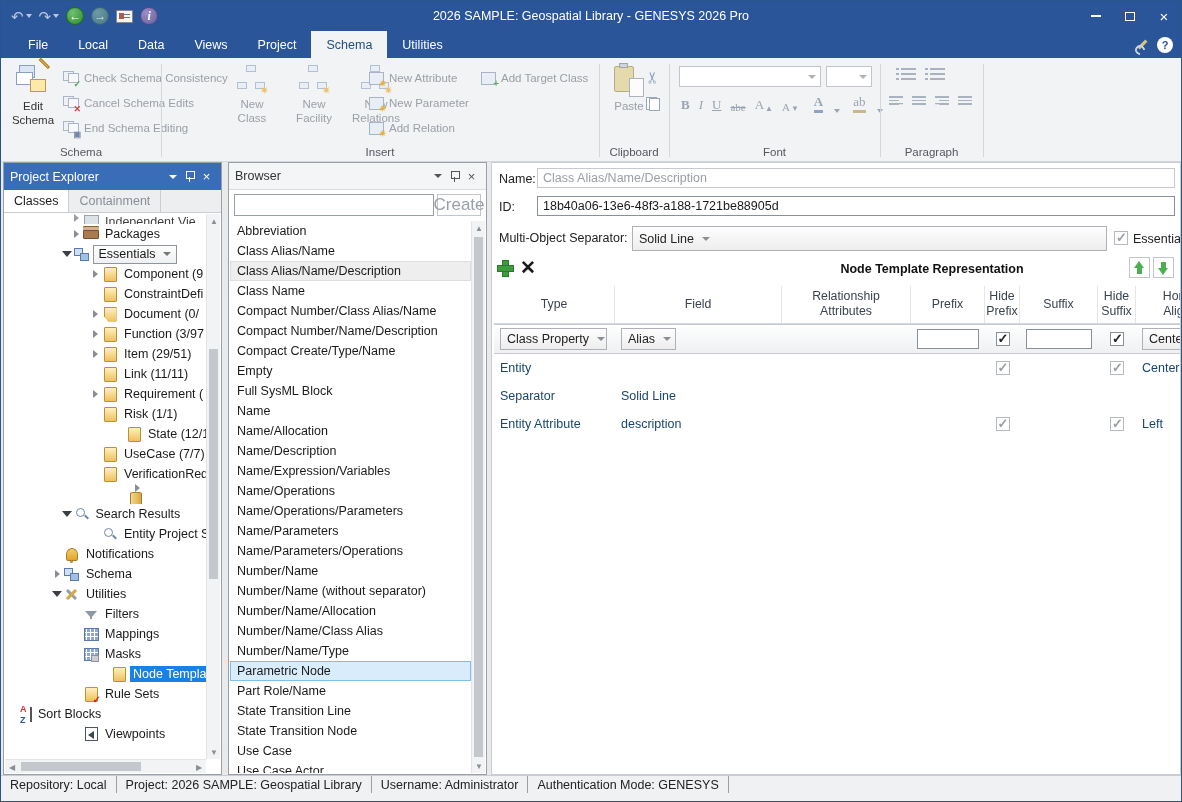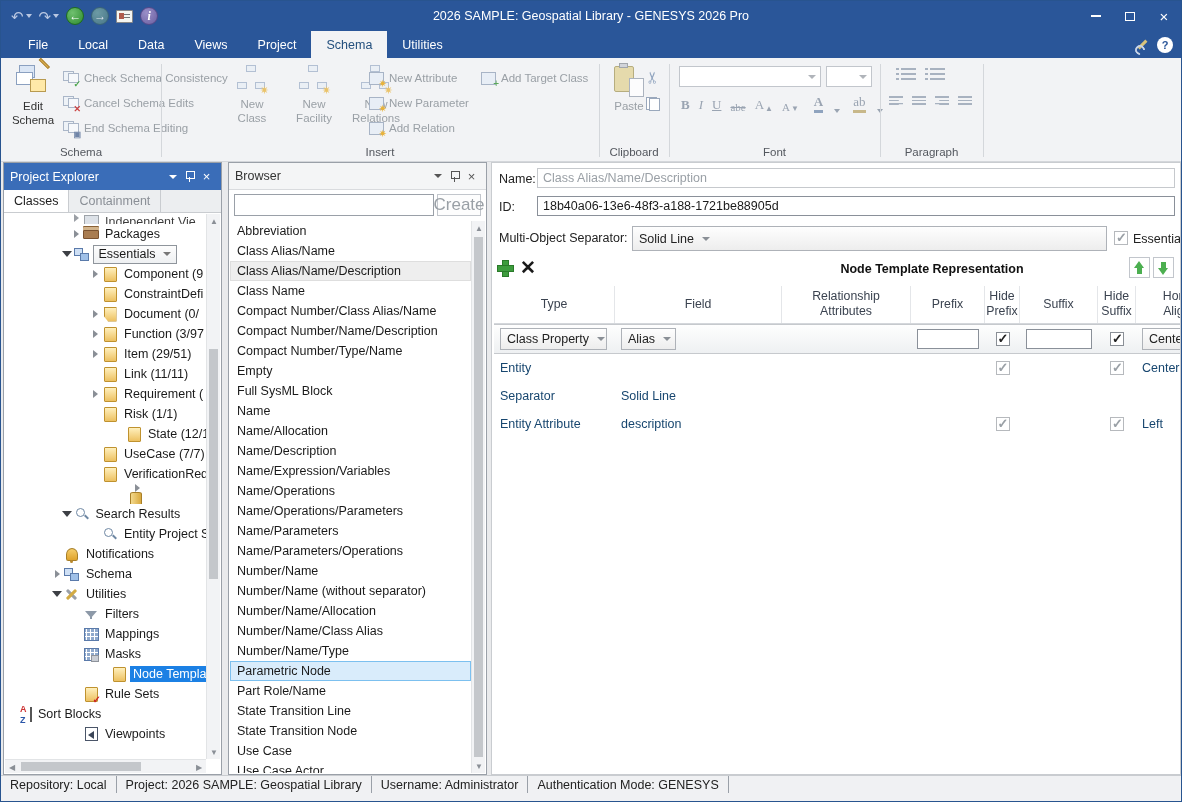--- a/index.html
+++ b/index.html
@@ -574,21 +574,21 @@
       </div>
       <input class="b-search" style="position: absolute; left: 5px; top: 31px; width: 200px;" value="">
       <div class="b-create" style="position:absolute; right:5px; top:31px; height:22px;">Create</div>
       <div class="b-list">
           <div class="b-item">Abbreviation</div>
           <div class="b-item">Class Alias/Name</div>
           <div class="b-item sel">Class Alias/Name/Description</div>
           <div class="b-item">Class Name</div>
           <div class="b-item">Compact Number/Class Alias/Name</div>
           <div class="b-item">Compact Number/Name/Description</div>
-          <div class="b-item">Compact Number/Type/Name</div>
+          <div class="b-item">Compact Create/Type/Name</div>
           <div class="b-item">Empty</div>
           <div class="b-item">Full SysML Block</div>
           <div class="b-item">Name</div>
           <div class="b-item">Name/Allocation</div>
           <div class="b-item">Name/Description</div>
           <div class="b-item">Name/Expression/Variables</div>
           <div class="b-item">Name/Operations</div>
           <div class="b-item">Name/Operations/Parameters</div>
           <div class="b-item">Name/Parameters</div>
           <div class="b-item">Name/Parameters/Operations</div>

